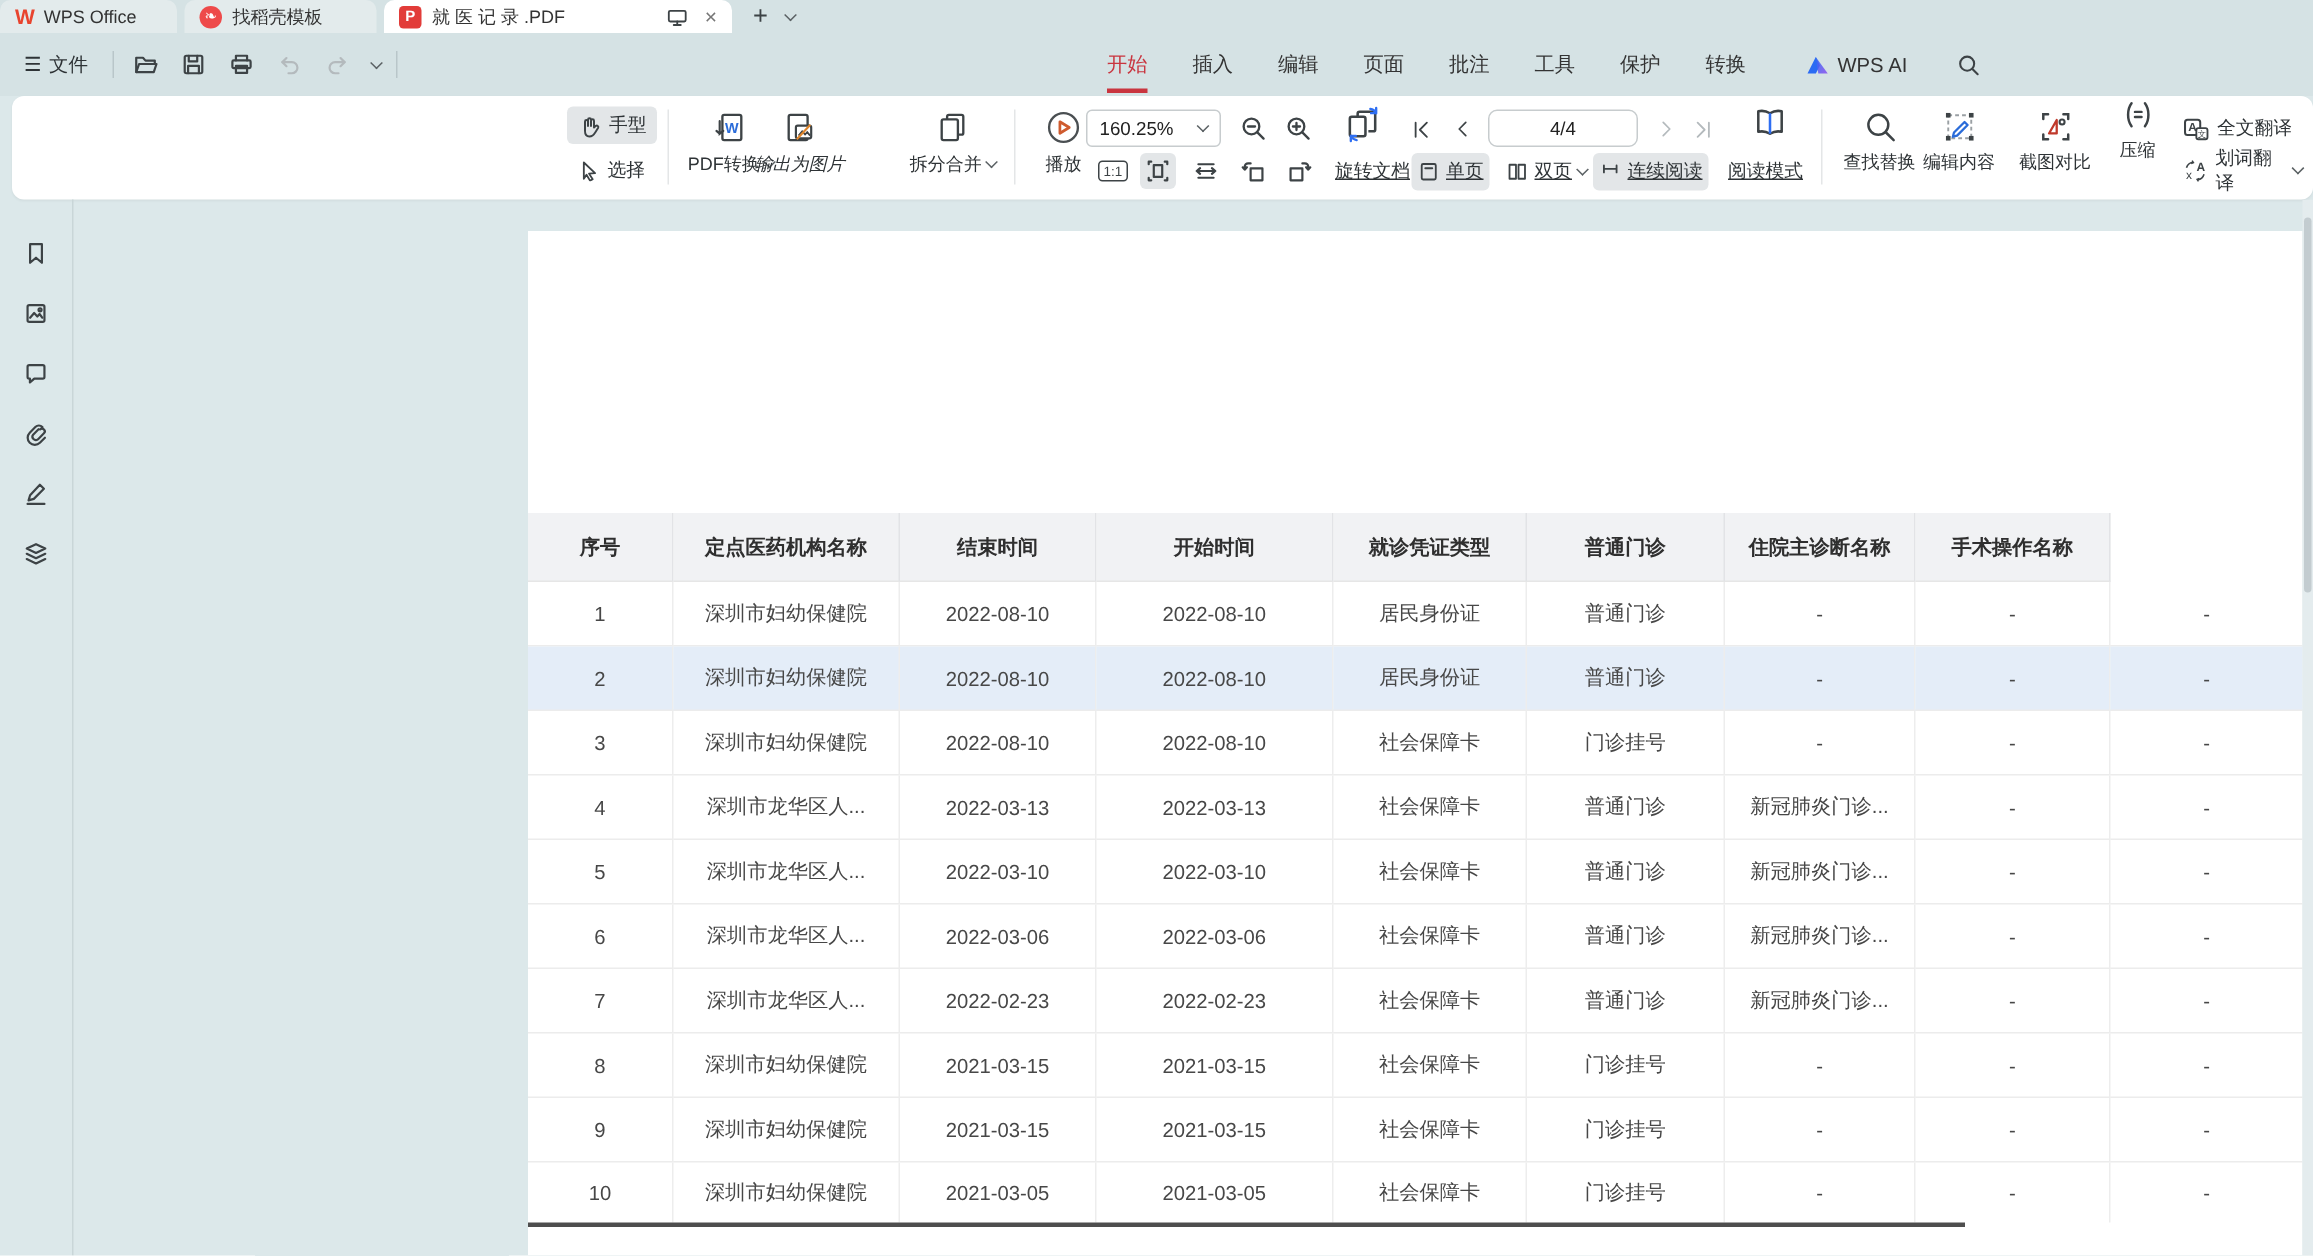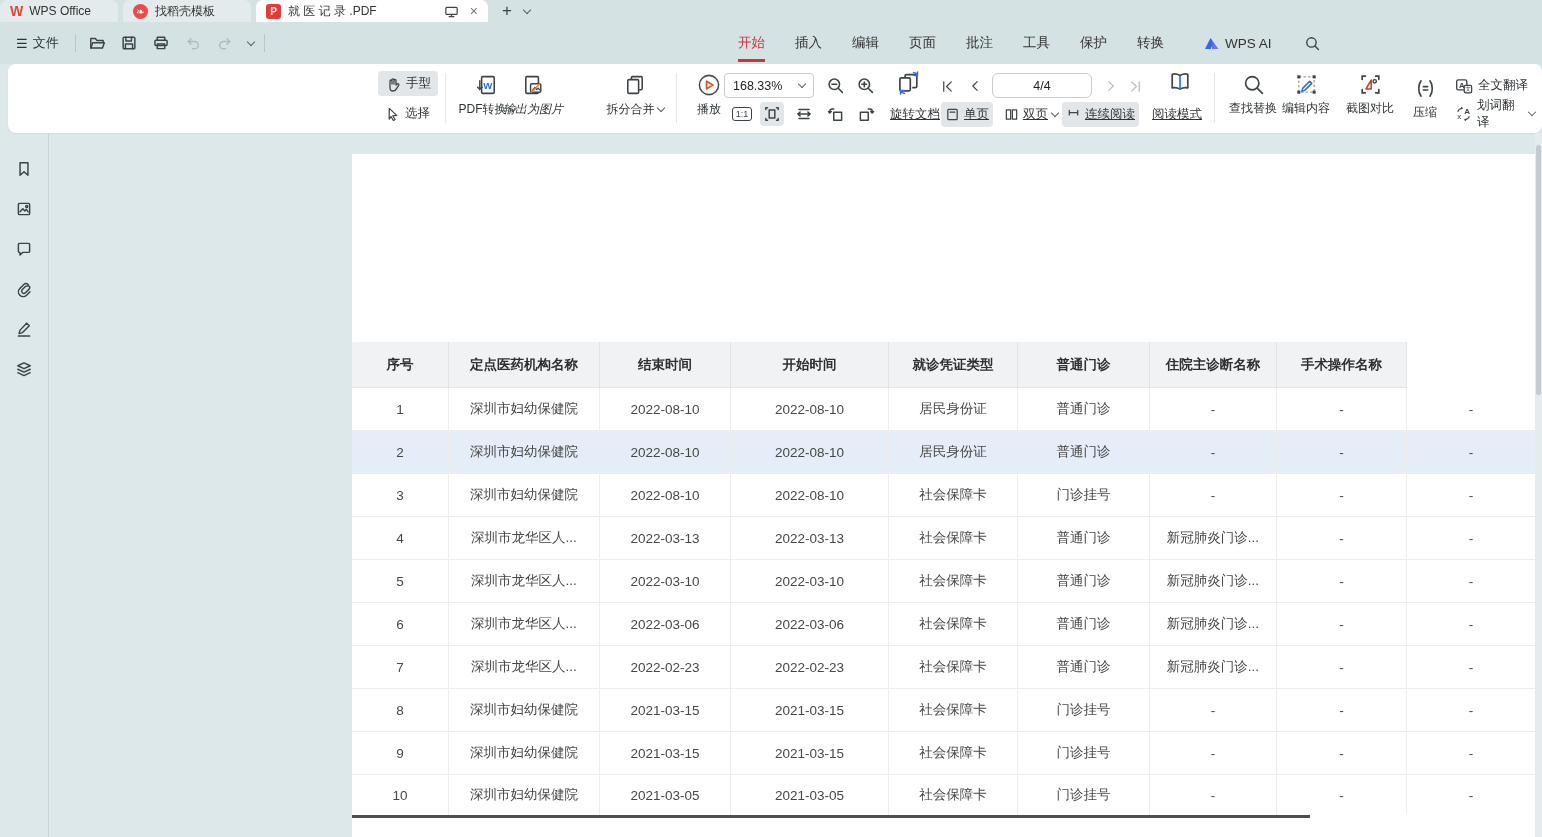--- a/index.html
+++ b/index.html
@@ -242,21 +242,21 @@
       <svg width="24" height="26" viewBox="0 0 20 20">
         <circle cx="10" cy="10" r="8" fill="none" stroke="#4a4f52" stroke-width="1.3"></circle>
         <path d="M8 6.8 L13.2 10 8 13.2 z" fill="none" stroke="#cf5b2e" stroke-width="1.5" stroke-linejoin="round"></path>
       </svg>
       <span class="lbl">
           <span>播放</span>
         </span>
     </div>
 
     <div class="abs zoombox" style="left:716px; top:9px;">
-      <span>168.33%</span>
+      <span>160.25%</span>
       <span class="chev"></span>
     </div>
     <span class="abs navico" style="left:816px; top:10px;">
       <svg class="lic" width="19" height="19" viewBox="0 0 16 16">
           <circle cx="7" cy="7" r="4.4"></circle>
           <path d="M10.3 10.3 L13.8 13.8 M5 7 h4"></path>
         </svg>
     </span>
     <span class="abs navico" style="left:846px; top:10px;">
       <svg class="lic" width="19" height="19" viewBox="0 0 16 16">
@@ -385,21 +385,21 @@
     <div class="abs bigbtn" style="left:1330px; top:8px; width:64px;">
       <svg width="23" height="25" viewBox="0 0 18 18">
         <path d="M5 2.5 H2.5 V5 M13 2.5 H15.5 V5 M5 15.5 H2.5 V13 M13 15.5 H15.5 V13" fill="none" stroke="#3d4346" stroke-width="1.3" stroke-linecap="round"></path>
         <path d="M5.5 12.5 L9.5 5.5 v7 z" fill="none" stroke="#c0392b" stroke-width="1.2" stroke-linejoin="round"></path>
         <circle cx="12.3" cy="6.5" r="1.3" fill="none" stroke="#3d4346" stroke-width="1.1"></circle>
       </svg>
       <span class="lbl">
           <span>截图对比</span>
         </span>
     </div>
-    <div class="abs bigbtn" style="left:1392px; top:12px; width:50px;">
+    <div class="abs bigbtn" style="left:1392px; top:0; width:50px;">
       <svg width="23" height="25" viewBox="0 0 18 18">
         <path d="M5.5 3 c-2.4 3.2-2.4 8.8 0 12 M12.5 3 c2.4 3.2 2.4 8.8 0 12" fill="none" stroke="#3d4346" stroke-width="1.3" stroke-linecap="round"></path>
         <path d="M7.3 7.5 h3.4 M7.3 10.2 h3.4" stroke="#3d4346" stroke-width="1.3" stroke-linecap="round"></path>
       </svg>
       <span class="lbl">
           <span>压缩</span>
         </span>
     </div>
     <div class="abs smallbtn" style="left:1440px; top:9px;">
       <svg width="18" height="18" viewBox="0 0 16 16">

